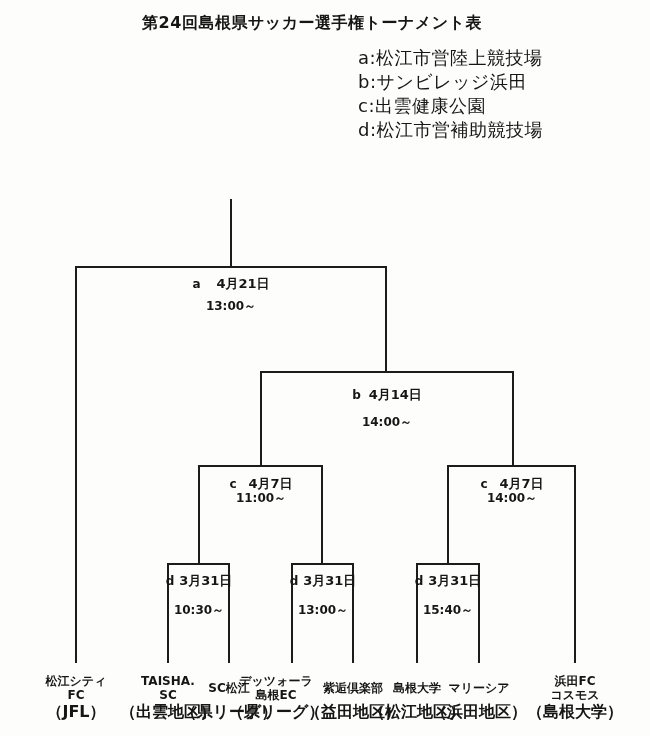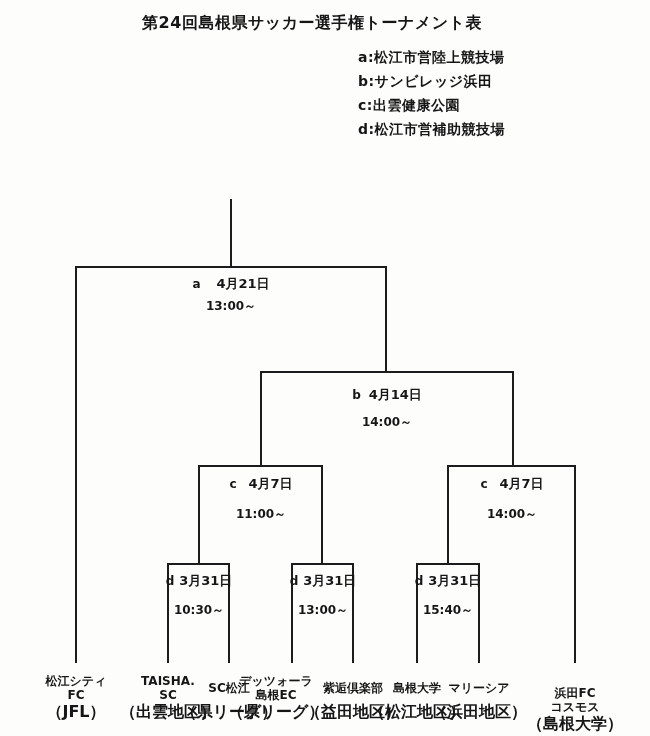--- a/index.html
+++ b/index.html
@@ -21,22 +21,22 @@
     font-weight: 700;
     letter-spacing: 0.5px;
     white-space: nowrap;
   }
 
   .legend {
     position: absolute;
     left: 358px; top: 51px;
   }
   .legend-item {
-    font-size: 14px;
-    font-weight: 700;
+    font-size: 18px;
+    font-weight: 400;
     line-height: 13px;
     margin-bottom: 11px;
     white-space: nowrap;
     letter-spacing: 0.5px;
   }
 
   
   .hline, .vline { position: absolute; background: #1c1c1c; }
   .hline { height: 2px; }
   .vline { width: 2px; }
@@ -62,21 +62,21 @@
     font-weight: 700;
     line-height: 14px;
   }
   .vkey { font-size: 12px; }
   .g16 { column-gap: 16px; }
   .g12 { column-gap: 12px; }
   .g8  { column-gap: 8px; }
   .g5  { column-gap: 5px; }
   .mt-a .mtime { margin-top: 8px; }
   .mt-b .mtime { margin-top: 13px; }
-  .mt-c .mtime { margin-top: 16px; }
+  .mt-c .mtime { margin-top: 0; }
   .mt-d .mtime { margin-top: 15px; text-align: right; }
 
   
   .team {
     position: absolute;
     top: 674px;
     transform: translateX(-50%);
     display: flex;
     flex-direction: column;
     align-items: center;
@@ -250,21 +250,21 @@
   </div>
 
   <div class="team" style="left:479px;">
     <div class="tname">
       <div>マリーシア</div>
       <div></div>
     </div>
     <div class="taff">（浜田地区）</div>
   </div>
 
-  <div class="team" style="left:575px;margin-top:12px;">
+  <div class="team" style="left:575px;">
     <div class="tname">
       <div>浜田FC</div>
       <div>コスモス</div>
     </div>
     <div class="taff">（島根大学）</div>
   </div>
 
 </div>
 
 </body></html>

